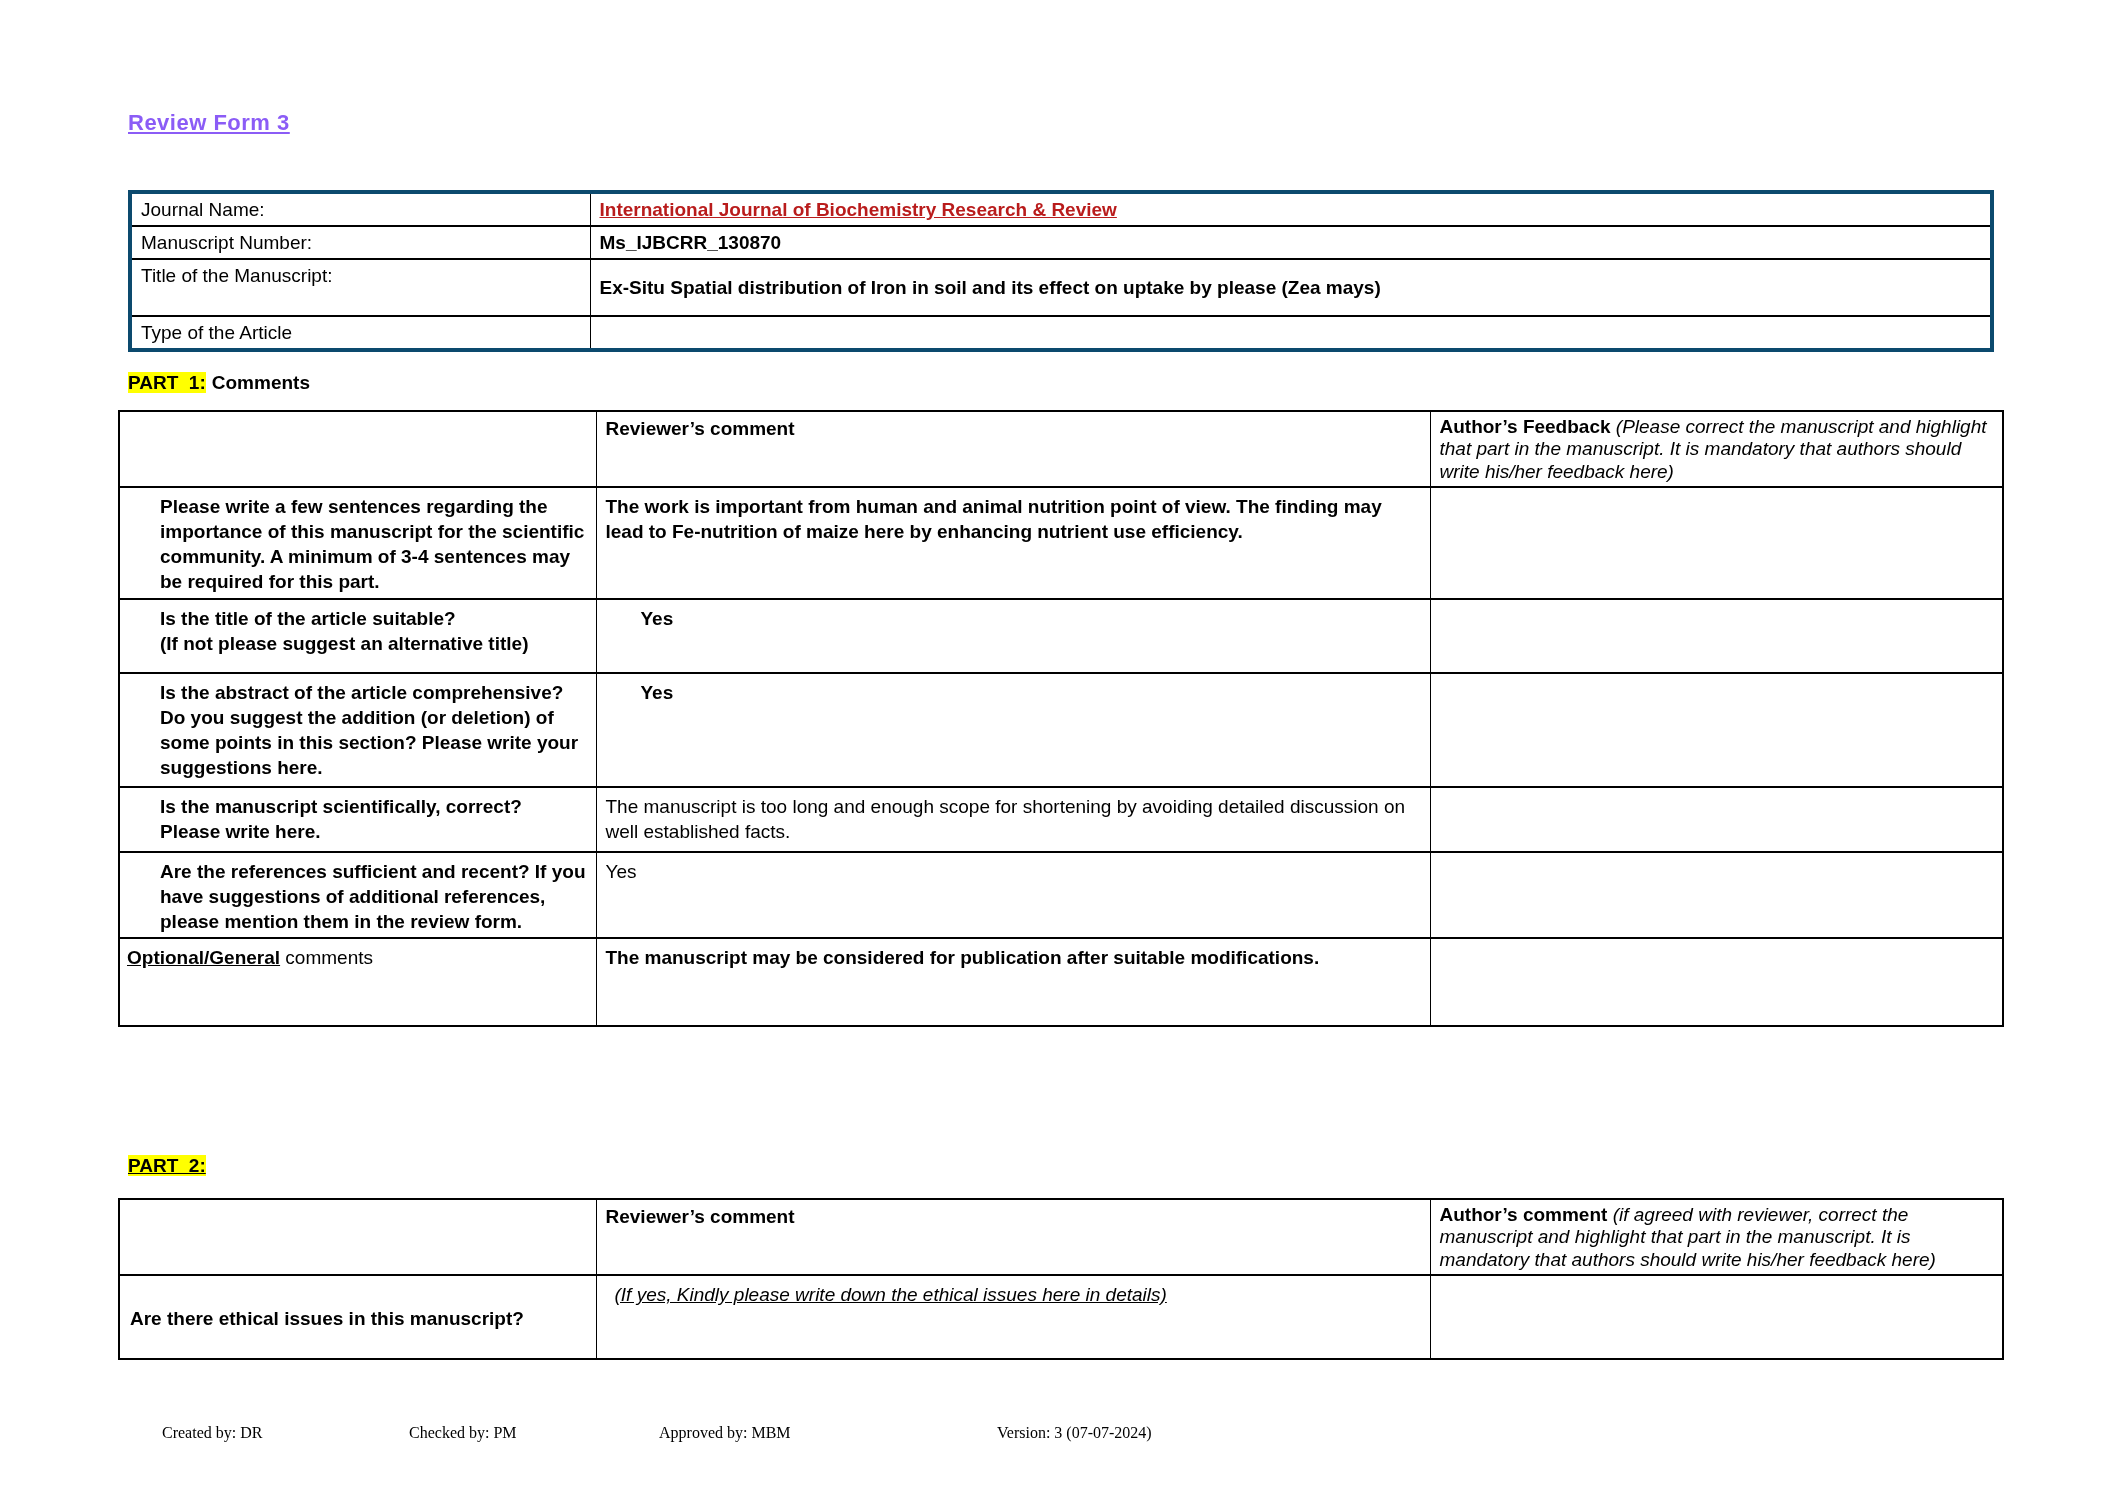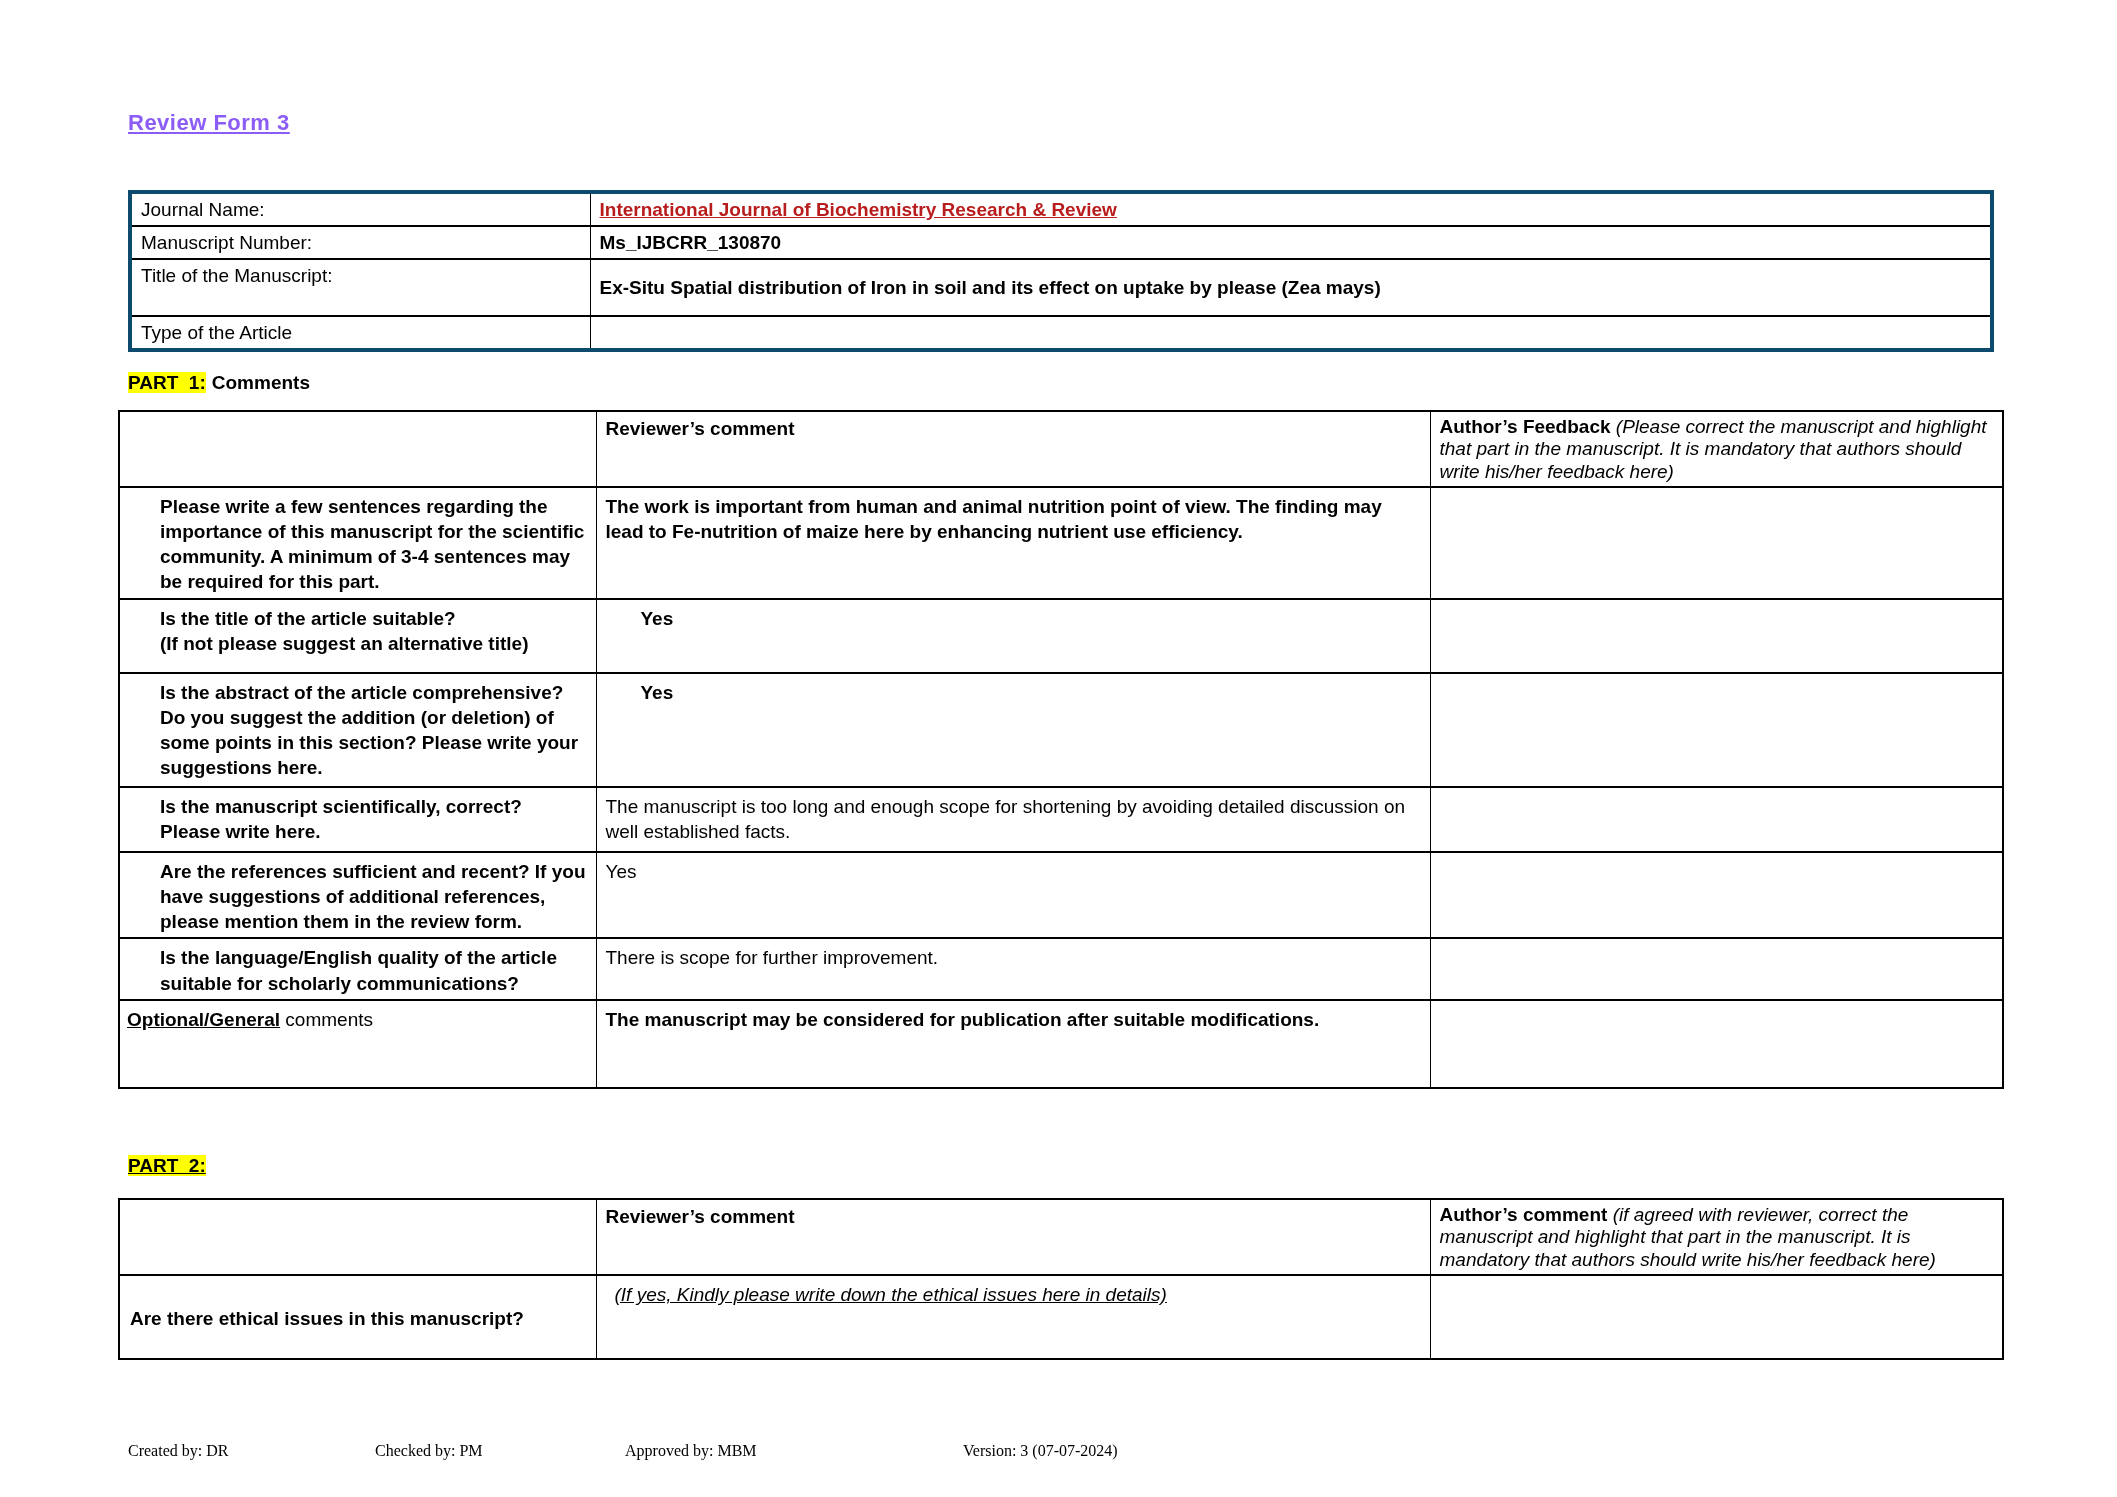--- a/index.html
+++ b/index.html
@@ -38,21 +38,21 @@
   .review-table td.ccell.bold { font-weight:bold; }
   .review-table td.ccell.yes-indent { padding-left:44px; font-weight:bold; }
   .review-table td.hdr { font-weight:bold; padding-top:4px; }
   .review-table td.hdr .expl { font-weight:normal; font-style:italic; }
   .review-table td.hdr.tight { line-height:1.18; }
   .q-underline { text-decoration:underline; }
   .ethics-comment { font-style:italic; text-decoration:underline; }
   .pad-top { padding-top:26px; }
 
   .footer { position:absolute; left:128px; top:1424px; width:1200px; height:30px; font-family:"Liberation Serif", serif; font-size:16px; color:#000; }
-  .footer span { position:absolute; top:18px; white-space:nowrap; }
+  .footer span { position:absolute; top:0; white-space:nowrap;margin-left:34px; }
   .f-created { left:0; }
   .f-checked { left:247px; }
   .f-approved { left:497px; }
   .f-version { left:835px; }
 </style>
 </head>
 <body>
 
 <div class="page">
 
@@ -118,25 +118,20 @@
     <tr style="height:65px">
       <td class="qcell">Is the manuscript scientifically, correct? Please write here.</td>
       <td class="ccell">The manuscript is too long and enough scope for shortening by avoiding detailed discussion on well established facts.</td>
       <td class="ccell"></td>
     </tr>
     <tr style="height:83px">
       <td class="qcell">Are the references sufficient and recent? If you have suggestions of additional references, please mention them in the review form.</td>
       <td class="ccell">Yes</td>
       <td class="ccell"></td>
     </tr>
-    <tr style="height:62px">
-      <td class="qcell">Is the language/English quality of the article suitable for scholarly communications?</td>
-      <td class="ccell">There is scope for further improvement.</td>
-      <td class="ccell"></td>
-    </tr>
     <tr style="height:88px">
       <td class="qcell no-indent"><span class="q-underline">Optional/General</span><span style="font-weight:normal"> comments</span></td>
       <td class="ccell bold">The manuscript may be considered for publication after suitable modifications.</td>
       <td class="ccell"></td>
     </tr>
   </tbody>
     </table>
 
   <div class="section-heading" style="top:1155px">
     <span class="hl underl">PART  2:</span>

